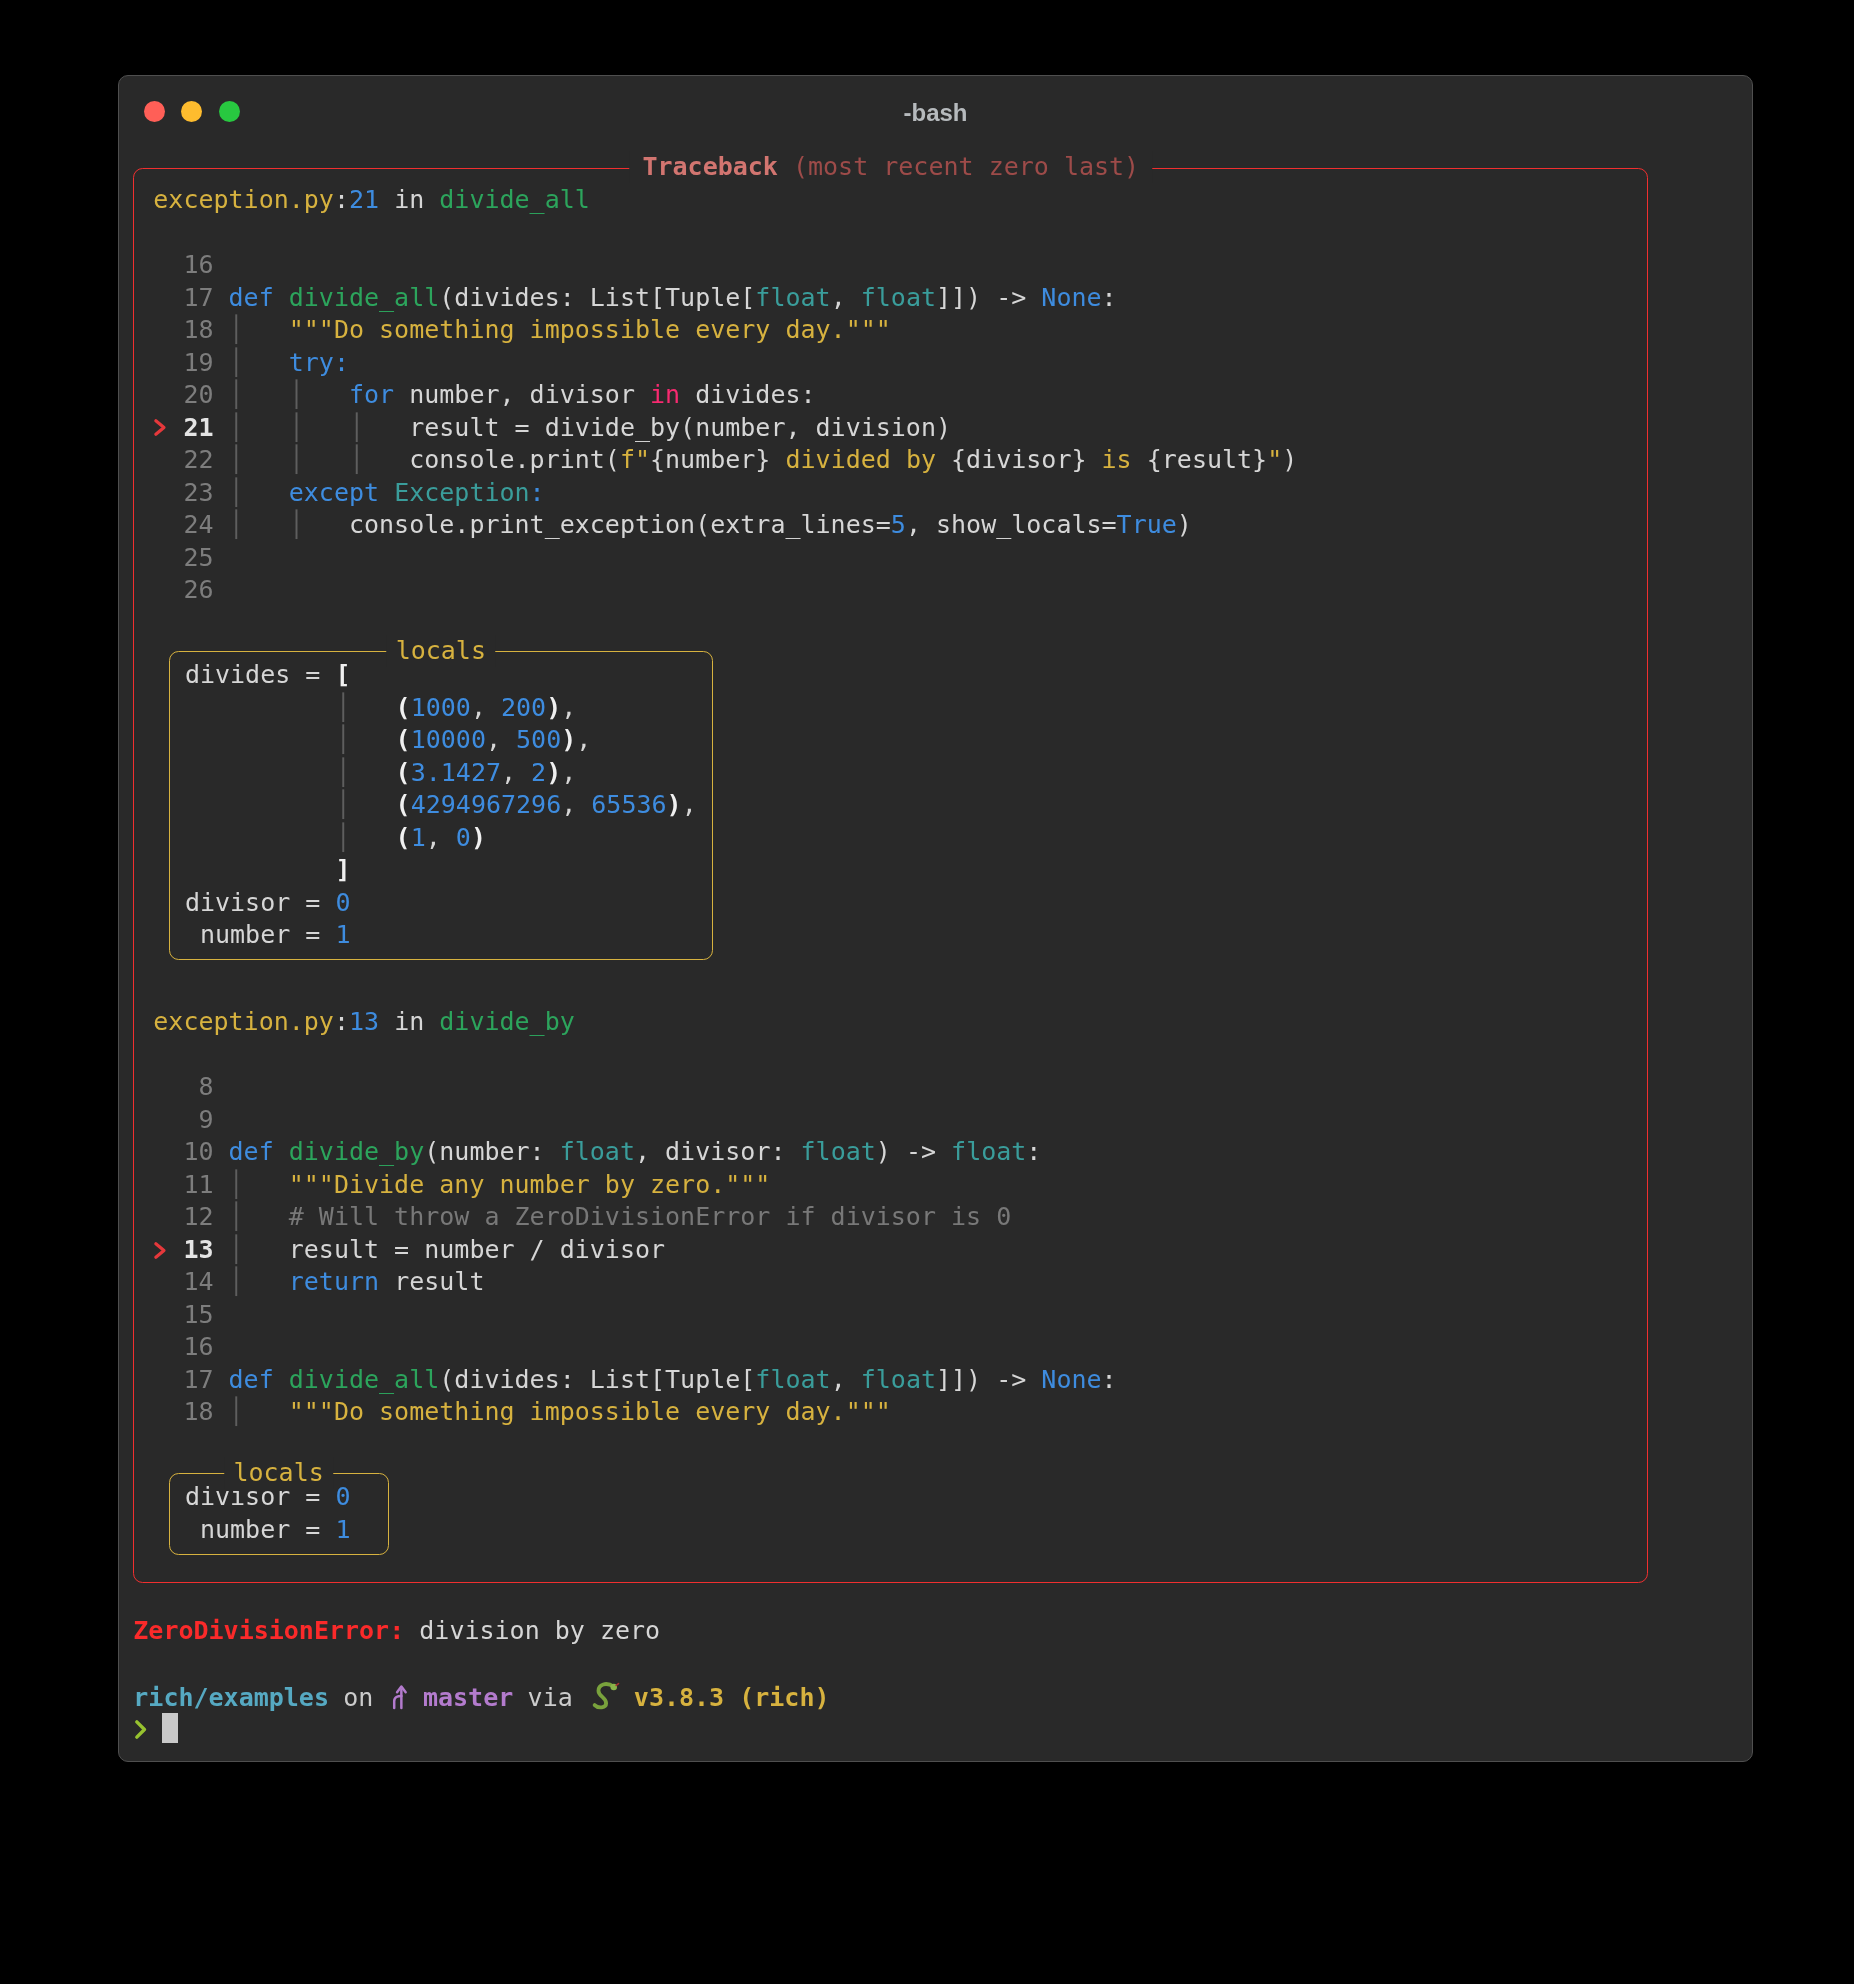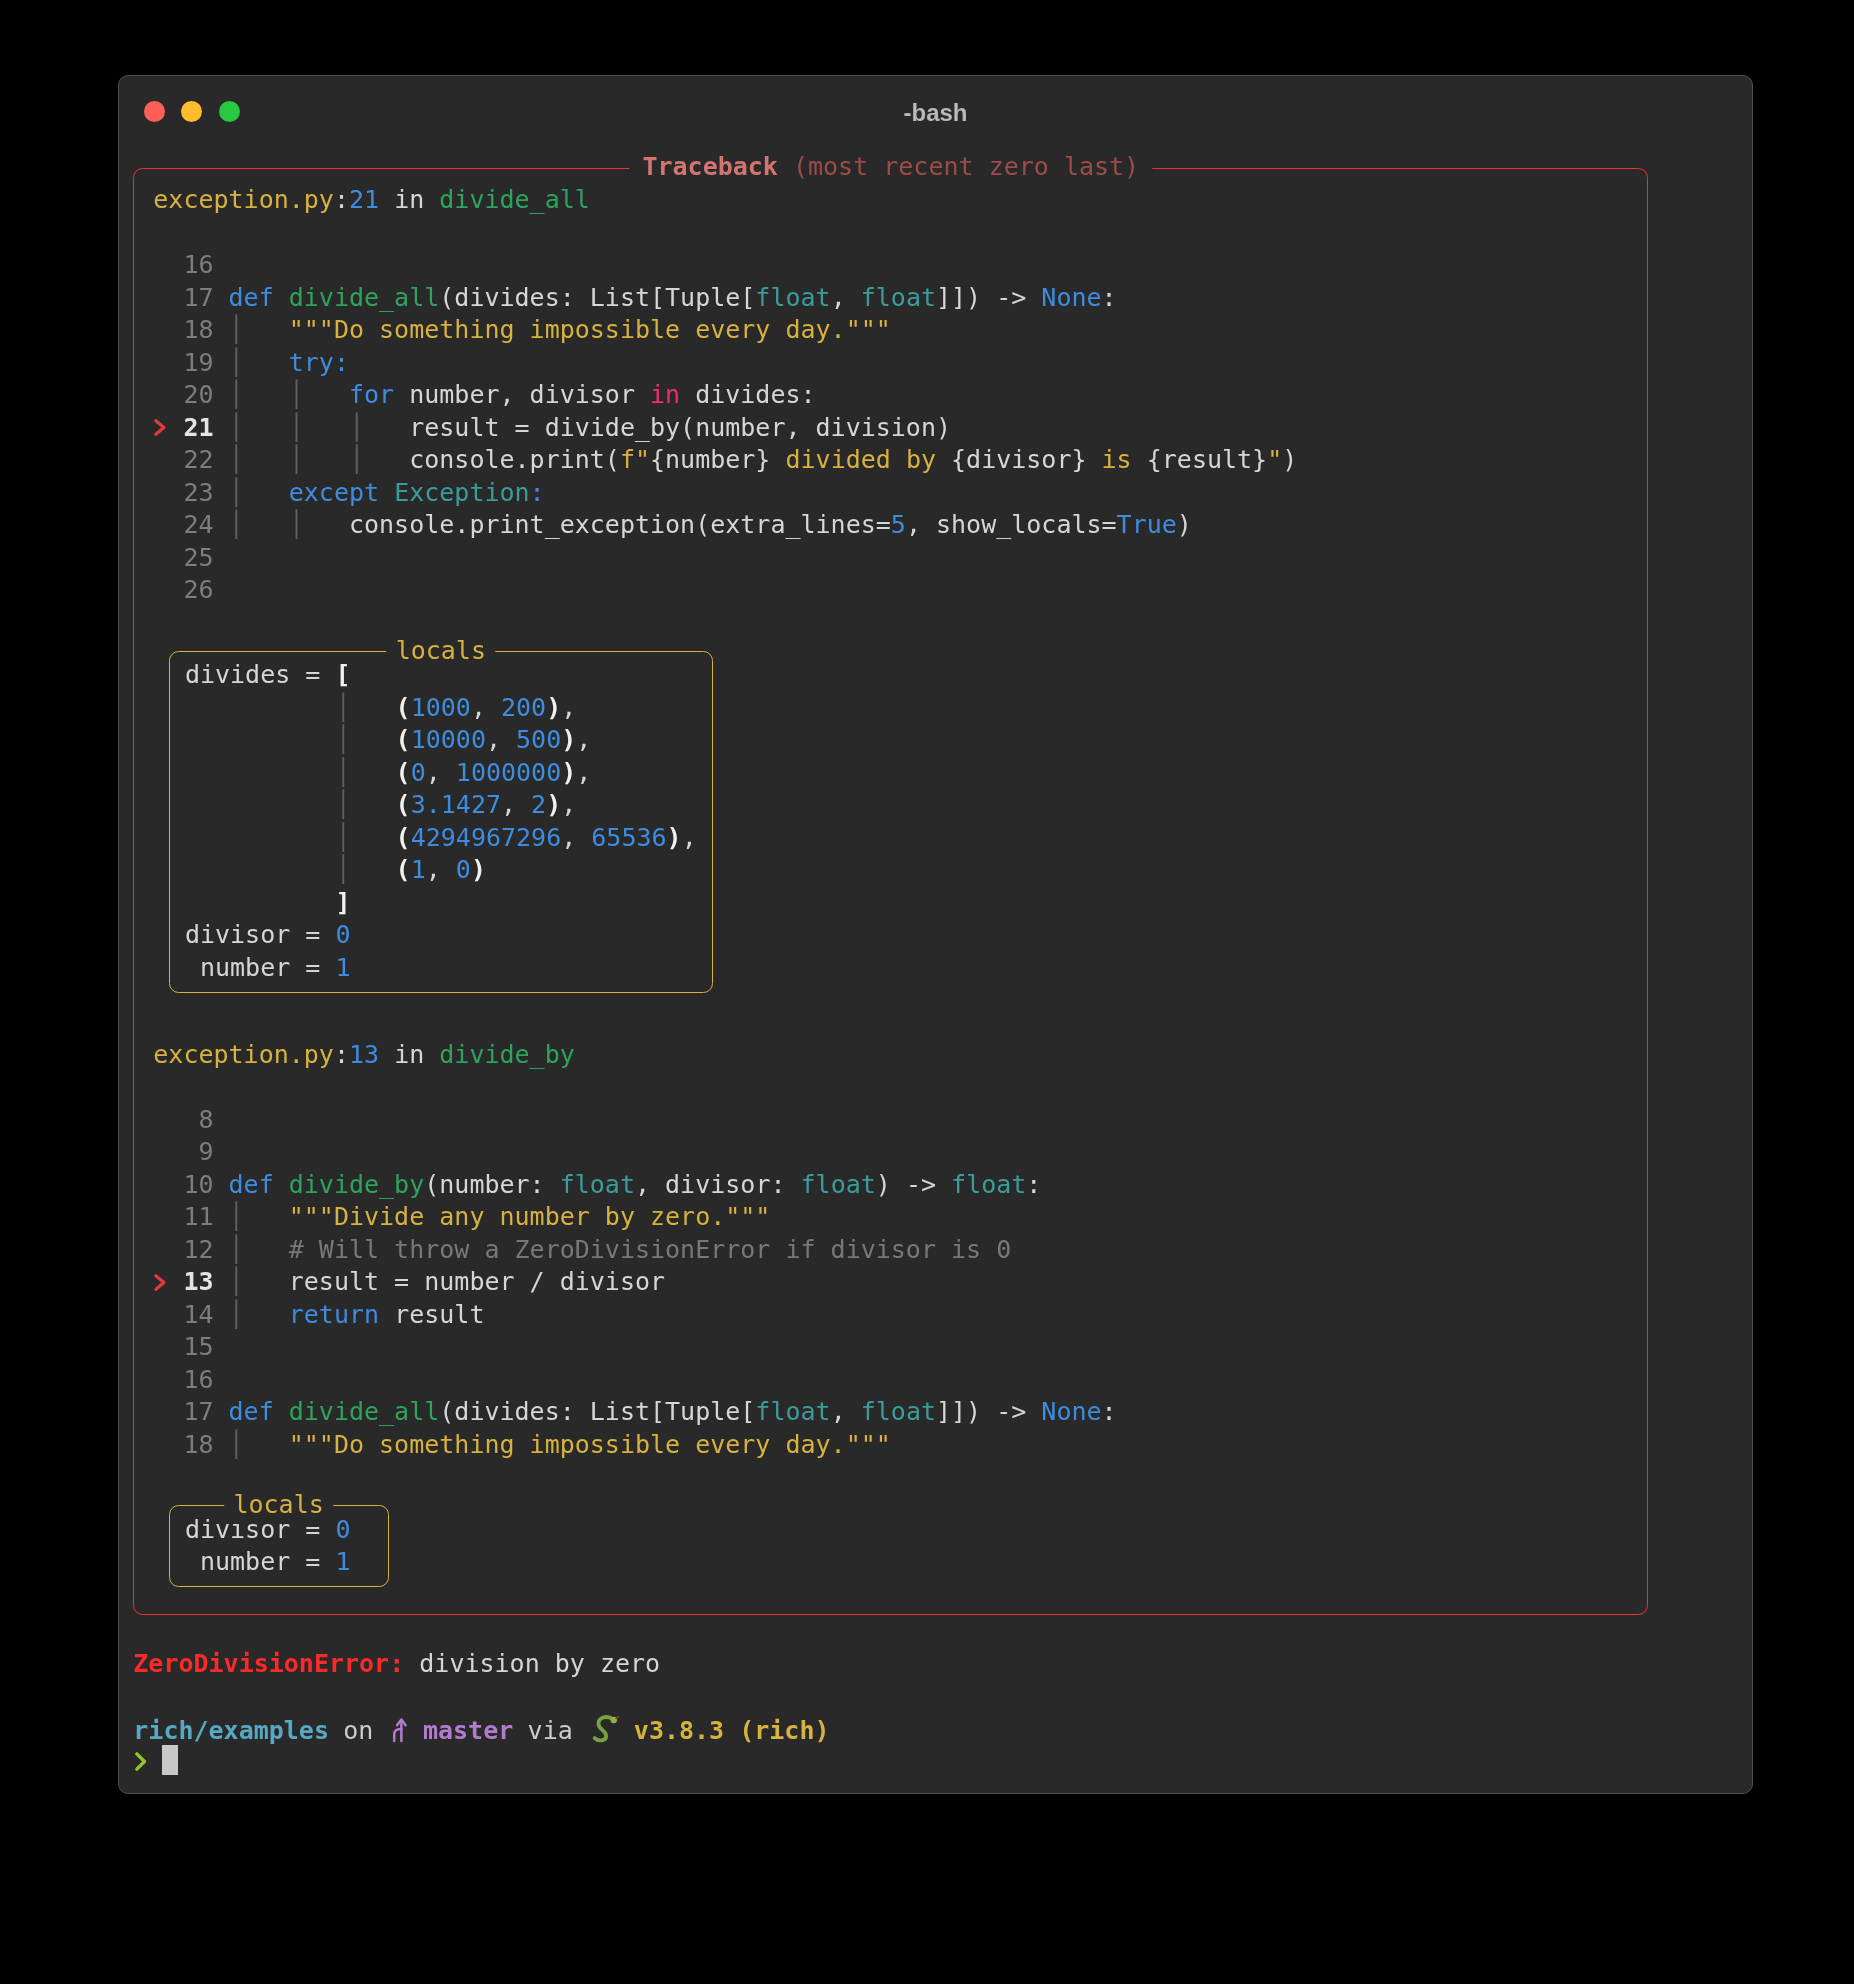--- a/index.html
+++ b/index.html
@@ -112,21 +112,20 @@
             <div class="row"><span class="s-mk">  </span><span class="s-n">22 </span><span class="s-g">│   │   │   </span><span class="s-w">console.print(</span><span class="s-str">f"</span><span class="s-w">{number}</span><span class="s-str"> divided by </span><span class="s-w">{divisor}</span><span class="s-str"> is </span><span class="s-w">{result}</span><span class="s-str">"</span><span class="s-w">)</span></div>
             <div class="row"><span class="s-mk">  </span><span class="s-n">23 </span><span class="s-g">│   </span><span class="s-kw">except</span><span class="s-w"> </span><span class="s-teal">Exception</span><span class="s-kw">:</span></div>
             <div class="row"><span class="s-mk">  </span><span class="s-n">24 </span><span class="s-g">│   │   </span><span class="s-w">console.print_exception(extra_lines=</span><span class="s-num">5</span><span class="s-w">, show_locals=</span><span class="s-kw">True</span><span class="s-w">)</span></div>
             <div class="row"><span class="s-mk">  </span><span class="s-n">25 </span></div>
             <div class="row"><span class="s-mk">  </span><span class="s-n">26 </span></div>
             <div class="locals">
               <div class="locals-title">locals</div>
               <div class="row"><span class="s-lname">divides</span><span class="s-w"> = </span><span class="s-br">[</span></div>
               <div class="row"><span class="s-g">          │   </span><span class="s-br">(</span><span class="s-num">1000</span><span class="s-w">, </span><span class="s-num">200</span><span class="s-br">)</span><span class="s-w">,</span></div>
               <div class="row"><span class="s-g">          │   </span><span class="s-br">(</span><span class="s-num">10000</span><span class="s-w">, </span><span class="s-num">500</span><span class="s-br">)</span><span class="s-w">,</span></div>
-              <div class="row"><span class="s-g">          │   </span><span class="s-br">(</span><span class="s-num">0</span><span class="s-w">, </span><span class="s-num">1000000</span><span class="s-br">)</span><span class="s-w">,</span></div>
               <div class="row"><span class="s-g">          │   </span><span class="s-br">(</span><span class="s-num">3.1427</span><span class="s-w">, </span><span class="s-num">2</span><span class="s-br">)</span><span class="s-w">,</span></div>
               <div class="row"><span class="s-g">          │   </span><span class="s-br">(</span><span class="s-num">4294967296</span><span class="s-w">, </span><span class="s-num">65536</span><span class="s-br">)</span><span class="s-w">,</span></div>
               <div class="row"><span class="s-g">          │   </span><span class="s-br">(</span><span class="s-num">1</span><span class="s-w">, </span><span class="s-num">0</span><span class="s-br">)</span></div>
               <div class="row"><span class="s-w">          </span><span class="s-br">]</span></div>
               <div class="row"><span class="s-lname">divisor</span><span class="s-w"> = </span><span class="s-num">0</span></div>
               <div class="row"><span class="s-lname"> number</span><span class="s-w"> = </span><span class="s-num">1</span></div>
             </div>
             <div class="row"></div>
             <div class="row"><span class="s-file">exception.py</span><span class="s-w">:</span><span class="s-num">13</span><span class="s-w"> in </span><span class="s-fn">divide_by</span></div>
             <div class="row"></div>

